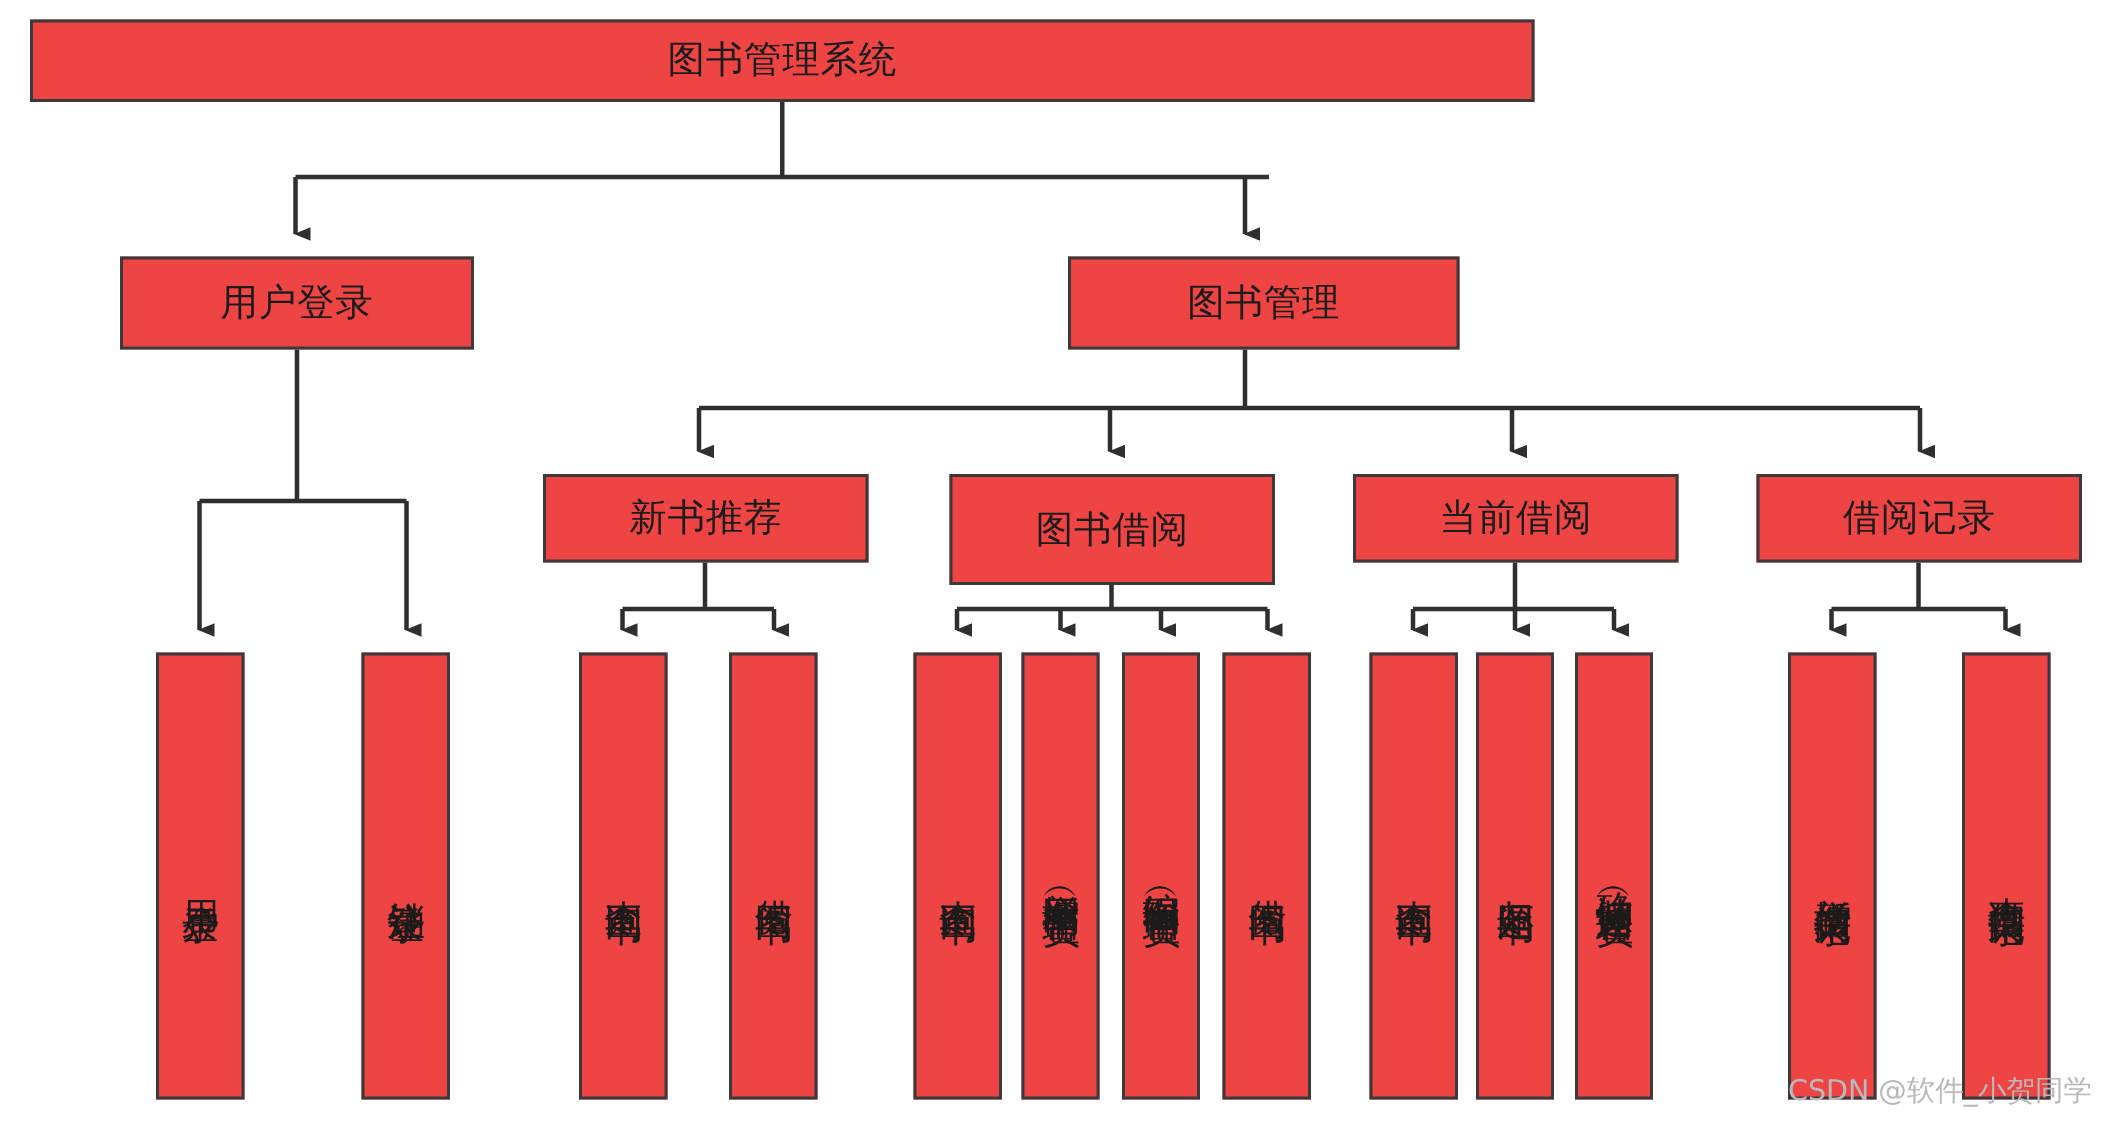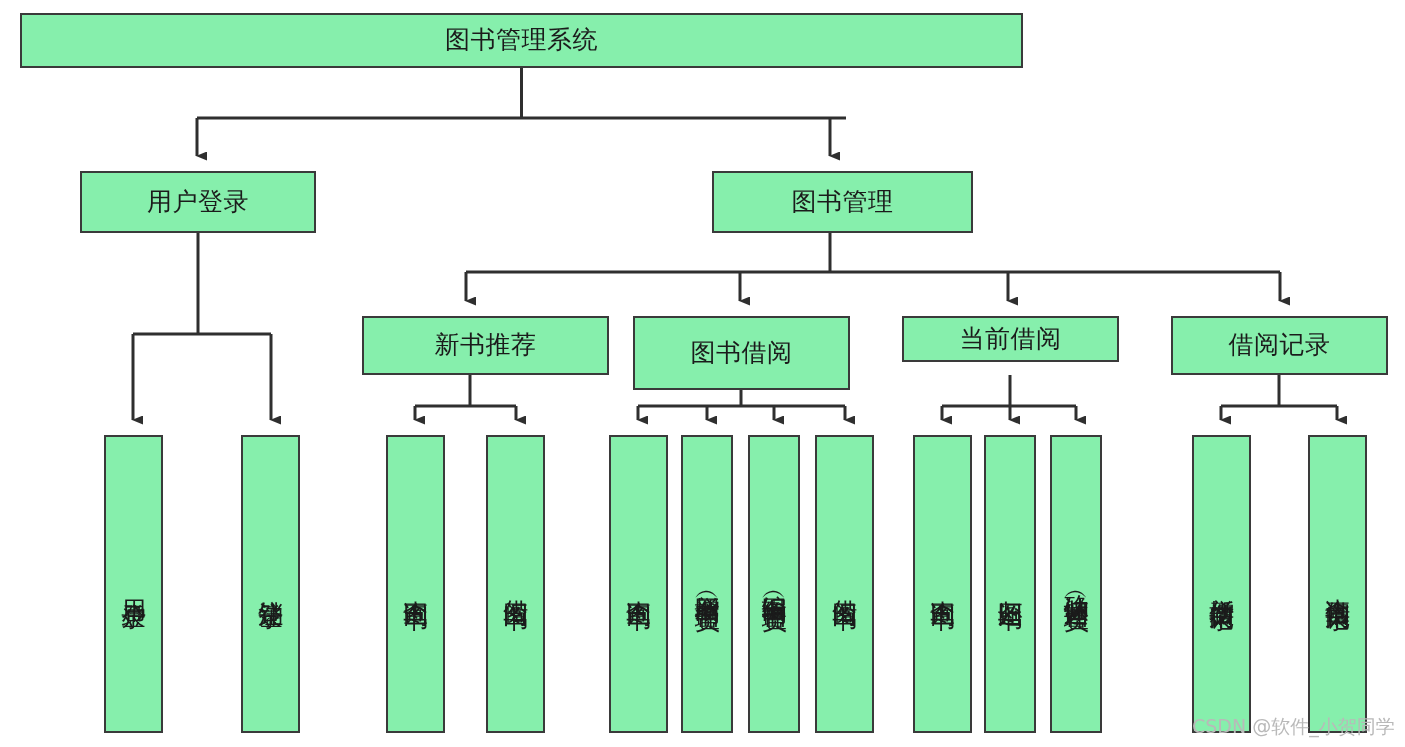--- a/index.html
+++ b/index.html
@@ -22,21 +22,21 @@
     left: 0;
     top: 0;
     width: 1405px;
     height: 747px;
     pointer-events: none;
   }
   .node {
     position: absolute;
     box-sizing: border-box;
     border: 2.5px solid #3a3a3a;
-    background: #86efac;
+    background: #ef4444;
     display: flex;
     align-items: center;
     justify-content: center;
     color: #1b1b1b;
   }
   .node .label {
     display: block;
     text-align: center;
     line-height: 1.05;
     letter-spacing: 0.5px;
@@ -130,27 +130,27 @@
     <span class="label">图书管理系统</span>
   </div>
 
   <div class="node horiz" style="left:80px; top:171px; width:236px; height:62px;">
     <span class="label">用户登录</span>
   </div>
   <div class="node horiz" style="left:712px; top:171px; width:261px; height:62px;">
     <span class="label">图书管理</span>
   </div>
 
-  <div class="node horiz" style="left:362px; top:316px; width:247px; height:59px;">
+  <div class="node horiz" style="left:362px; top:316px; width:217px; height:59px;">
     <span class="label">新书推荐</span>
   </div>
   <div class="node horiz" style="left:633px; top:316px; width:217px; height:74px;">
     <span class="label">图书借阅</span>
   </div>
-  <div class="node horiz" style="left:902px; top:316px; width:217px; height:46px;">
+  <div class="node horiz" style="left:902px; top:316px; width:217px; height:59px;">
     <span class="label">当前借阅</span>
   </div>
   <div class="node horiz" style="left:1171px; top:316px; width:217px; height:59px;align-items:center;">
     <span class="label">借阅记录</span>
   </div>
 
   <div class="node vert" style="left:104px; top:435px; width:59px; height:298px;">
     <span class="label">用户登录</span>
   </div>
   <div class="node vert" style="left:241px; top:435px; width:59px; height:298px;">

